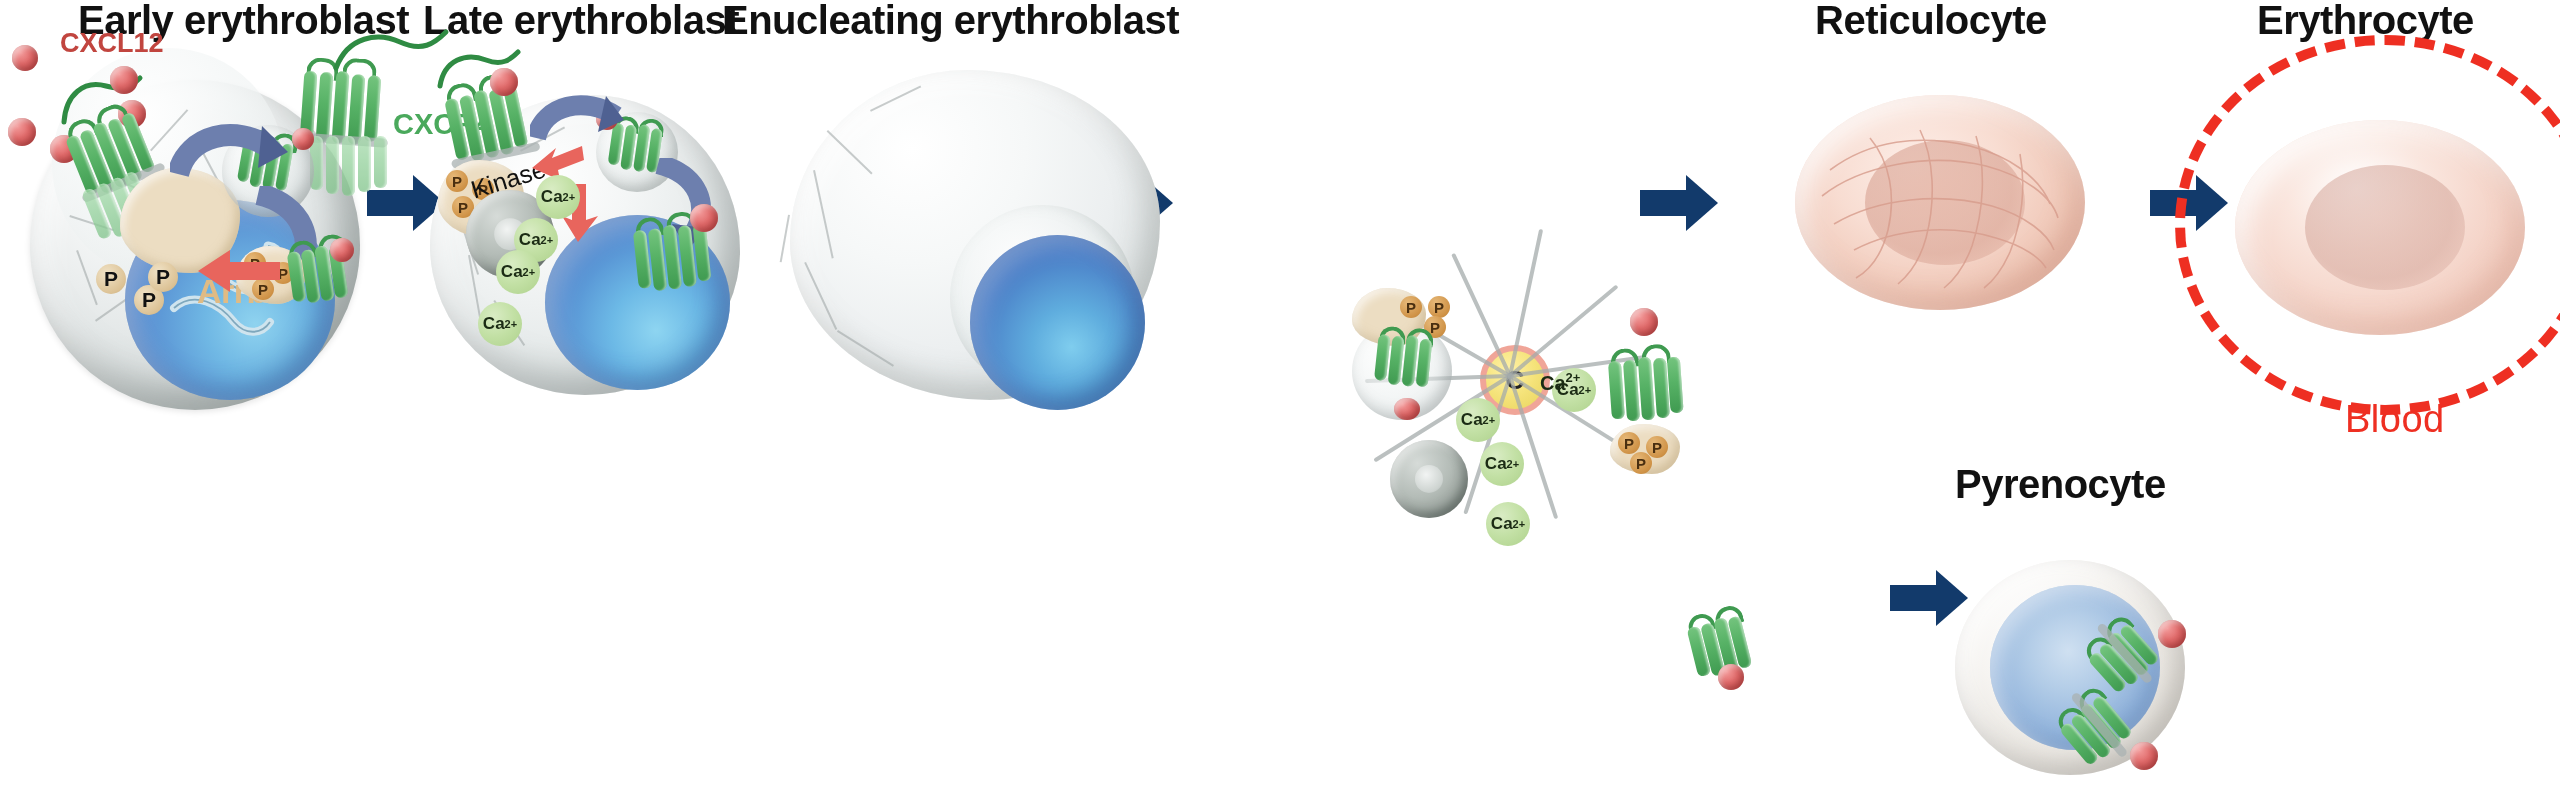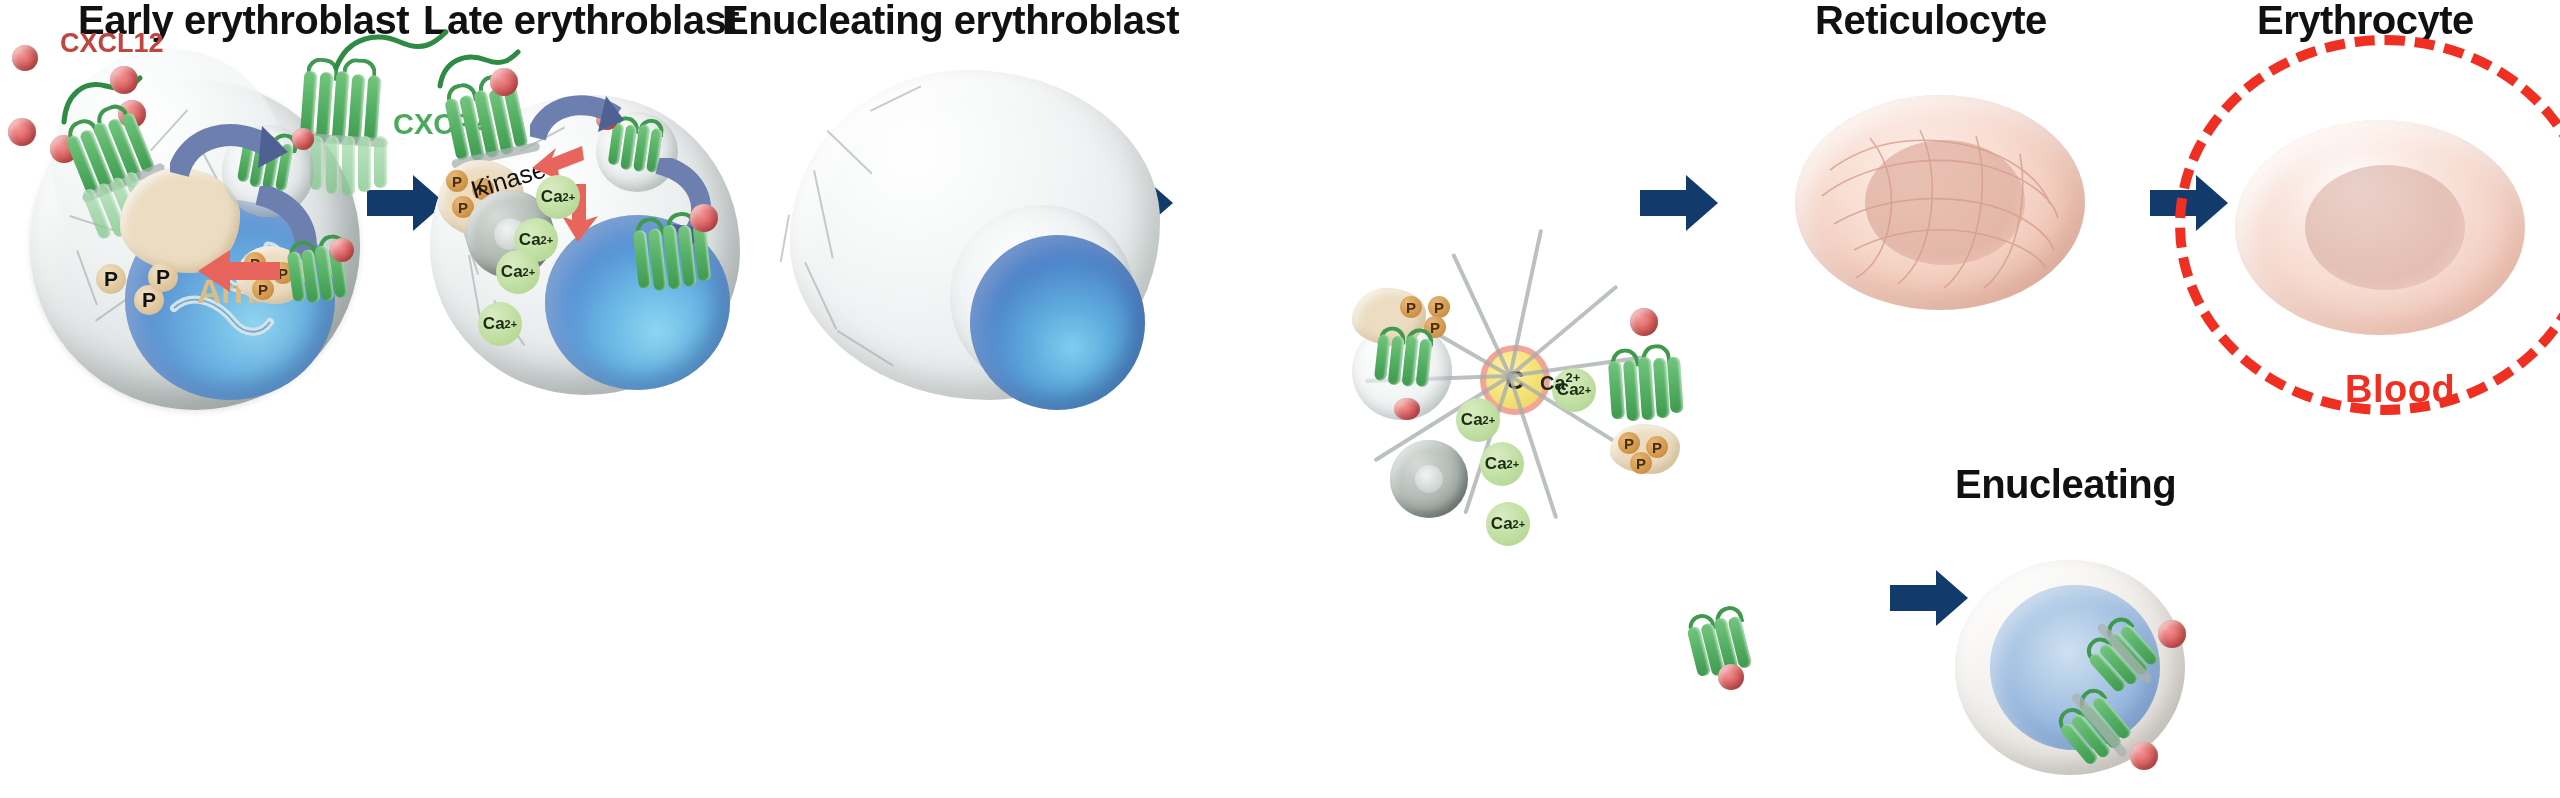--- a/index.html
+++ b/index.html
@@ -69,22 +69,22 @@
     background:radial-gradient(ellipse at 45% 40%, rgba(226,176,160,.75), rgba(212,156,140,.55) 60%, rgba(231,190,175,.25) 100%);}
   .ery{left:2235px;top:120px;width:290px;height:215px;
     background:radial-gradient(ellipse at 42% 32%, #ffffff 0%, #fae6de 30%, #f4d2c6 62%, #eec0b1 88%, #e9b8a8 100%);
     box-shadow:inset -10px -12px 26px rgba(195,140,120,.30), inset 12px 12px 26px rgba(255,255,255,.9);}
   .ery-dimple{position:absolute;left:2305px;top:165px;width:160px;height:125px;border-radius:50%;
     background:radial-gradient(ellipse at 45% 40%, rgba(222,178,166,.6), rgba(208,160,148,.5) 60%, rgba(234,196,184,.2) 100%);}
 
   
   .blood-ring{position:absolute;left:2175px;top:35px;width:400px;height:360px;
     border:10px dashed #ee2f22;border-radius:50%;}
-  .blood-label{position:absolute;left:2345px;top:368px;color:#ee2f22;
-    font-size:38px;font-weight:700;letter-spacing:.5px;}
+  .blood-label{position:absolute;left:2345px;top:398px;color:#ee2f22;
+    font-size:38px;font-weight:400;letter-spacing:.5px;}
 
   
   .pyr{left:1955px;top:560px;width:230px;height:215px;border-radius:50%;
     background:radial-gradient(circle at 36% 30%, #ffffff 0%, #f6f4f1 34%, #eae7e2 62%, #d9d6d0 88%, #cbc8c2 100%);
     box-shadow:inset -8px -10px 22px rgba(150,146,140,.45), inset 10px 10px 22px rgba(255,255,255,.9);}
   .pyr-nuc{position:absolute;left:1990px;top:585px;width:170px;height:165px;border-radius:50%;
     background:radial-gradient(circle at 46% 40%, #cfe0f1 0%, #b2cce7 30%, #92b4dc 62%, #7fa4d0 88%, #7a9fcd 100%);
     box-shadow:inset 8px 8px 18px rgba(255,255,255,.5), inset -8px -8px 18px rgba(90,120,170,.35);}
 
   
@@ -151,21 +151,21 @@
 </head>
 <body>
 
 <div class="stage">
 
   <div class="stage-title" style="left:78px;top:-2px;">Early erythroblast</div>
   <div class="stage-title" style="left:423px;top:-2px;">Late erythroblast</div>
   <div class="stage-title" style="left:722px;top:-2px;">Enucleating erythroblast</div>
   <div class="stage-title" style="left:1815px;top:-2px;">Reticulocyte</div>
   <div class="stage-title" style="left:2257px;top:-2px;">Erythrocyte</div>
-  <div class="stage-title" style="left:1955px;top:462px;">Enucleating</div>
+  <div class="stage-title" style="left:1955px;top:462px;">Pyrenocyte</div>
 
   <div class="arrow" style="left:367px;top:190px;width:48px;"></div>
   <div class="arrow" style="left:1095px;top:190px;width:48px;"></div>
   <div class="arrow" style="left:1640px;top:190px;width:48px;"></div>
   <div class="arrow" style="left:2150px;top:190px;width:48px;"></div>
   <div class="arrow" style="left:1890px;top:585px;width:48px;"></div>
 
   <div class="cell eb1"></div>
   <div class="eb1-inner"></div>
 

